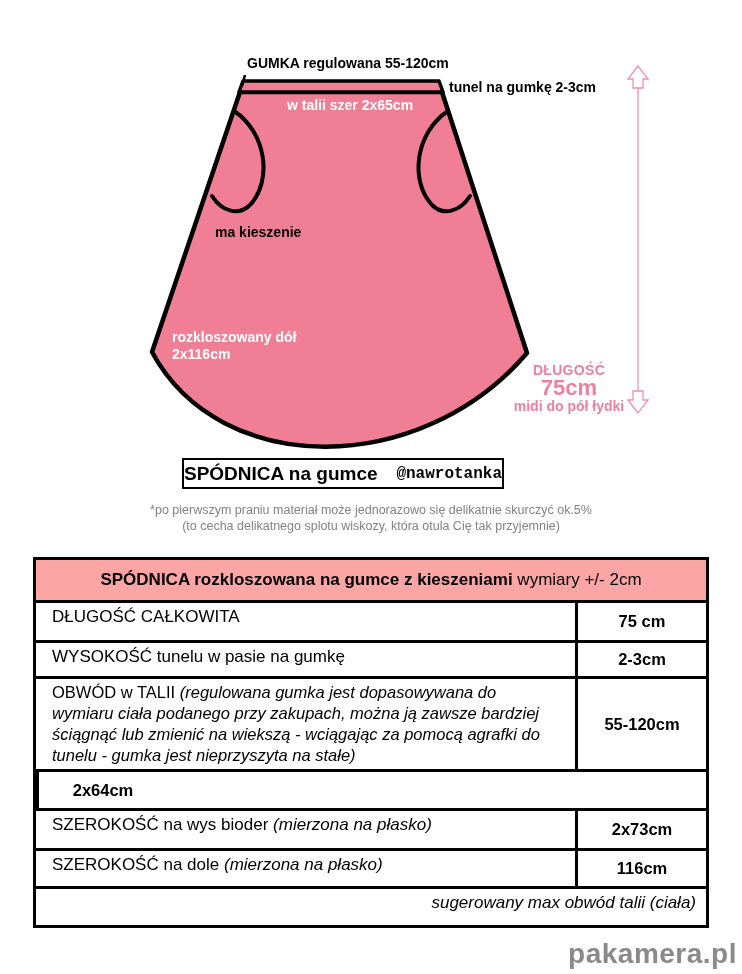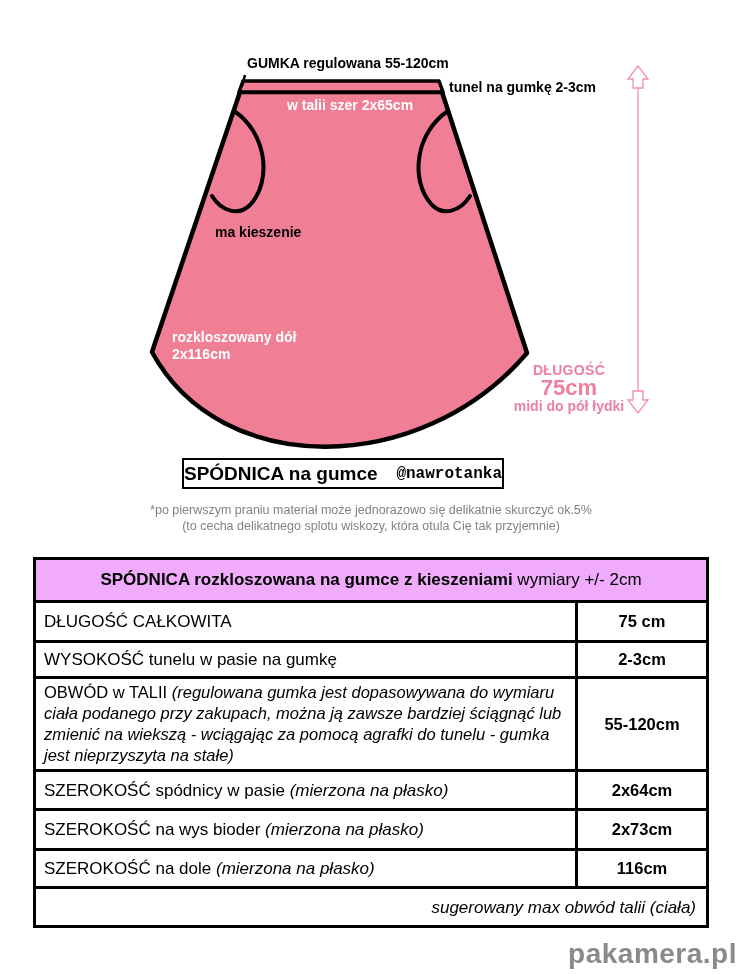--- a/index.html
+++ b/index.html
@@ -27,26 +27,26 @@
   }
   .tb-main   { font-size:19px; font-weight:bold; }
   .tb-handle { font-size:16px; font-weight:bold; margin-left:7px;font-family:Liberation Mono, monospace; }
   .footnote { position:absolute; left:0; top:503px; width:742px; text-align:center;
               color:#828282; font-size:12.5px; line-height:15.5px; }
   .mtable {
     position:absolute; left:33px; top:557px; width:676px;
     border:3px solid #000; background:#fff;
   }
   .thead {
-    min-height:40px; background:#f0abfc; display:flex; align-items:center; justify-content:center;
+    min-height:40px; background:#fca5a5; display:flex; align-items:center; justify-content:center;
     font-size:17px; white-space:pre;
   }
   .thead .b { font-weight:bold; }
   .trow { display:flex; border-top:3px solid #000; }
-  .tcell-label { flex:1; display:flex; align-items:center; padding:3px 8px; font-size:17px; line-height:21px; }
+  .tcell-label { flex:1; display:flex; align-items:flex-start; padding:3px 16px; font-size:17px; line-height:21px; }
   .tcell-label .it { font-style:italic; }
   .tcell-value { width:131px; border-left:3px solid #000; display:flex; align-items:center;
                  justify-content:center; font-size:16.5px; font-weight:bold; text-align:center; }
   .r1 { min-height:40px; } .r2 { min-height:36px; } .r3 { min-height:87px; }
   .r4 { min-height:39px; } .r5 { min-height:40px; } .r6 { min-height:38px; } .r7 { min-height:39px; }
   .r3 .tcell-label { font-size:16.5px; }
   .r7 .tcell-label { justify-content:flex-end; font-style:italic; padding-right:10px; }
   .r7 .tcell-value { font-style:italic; }
   .watermark { position:absolute; right:5px; top:938px; font-size:28px; font-weight:bold;
                color:#8a8a8a; letter-spacing:0.5px;margin-left:25px; }
@@ -115,23 +115,20 @@
     </div>
 
     <div class="trow r3">
       <div class="tcell-label">
           <div><span>OBWÓD w TALII </span><span class="it">(regulowana gumka jest dopasowywana do wymiaru ciała podanego przy zakupach, można ją zawsze bardziej ściągnąć lub zmienić na wiekszą - wciągając za pomocą agrafki do tunelu - gumka jest nieprzyszyta na stałe)</span></div>
         </div>
       <div class="tcell-value">55-120cm</div>
     </div>
 
     <div class="trow r4">
-      <div class="tcell-label">
-          <div><span>SZEROKOŚĆ spódnicy w pasie </span><span class="it">(mierzona na płasko)</span></div>
-        </div>
       <div class="tcell-value">2x64cm</div>
     </div>
 
     <div class="trow r5">
       <div class="tcell-label">
           <div><span>SZEROKOŚĆ na wys bioder  </span><span class="it">(mierzona na płasko)</span></div>
         </div>
       <div class="tcell-value">2x73cm</div>
     </div>
 

